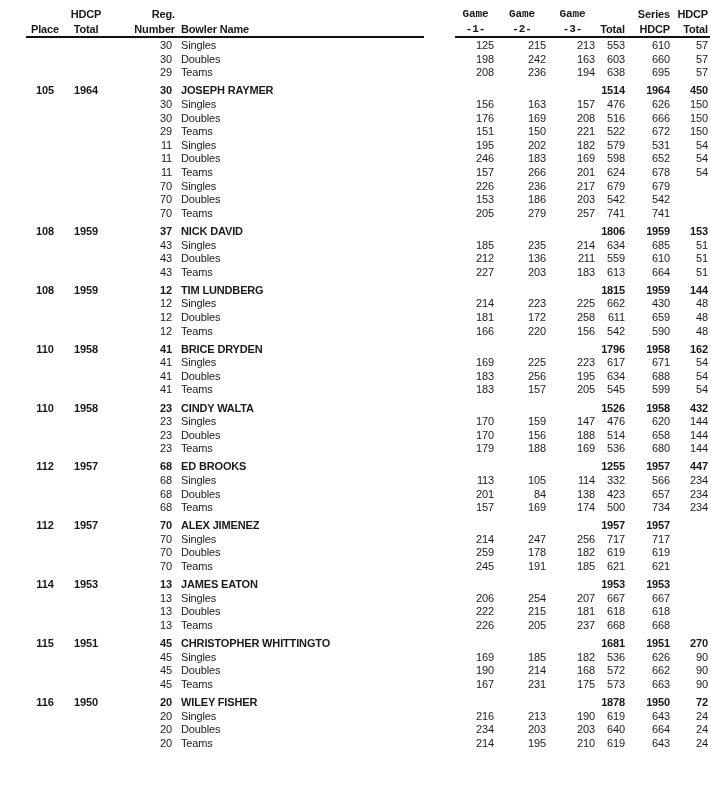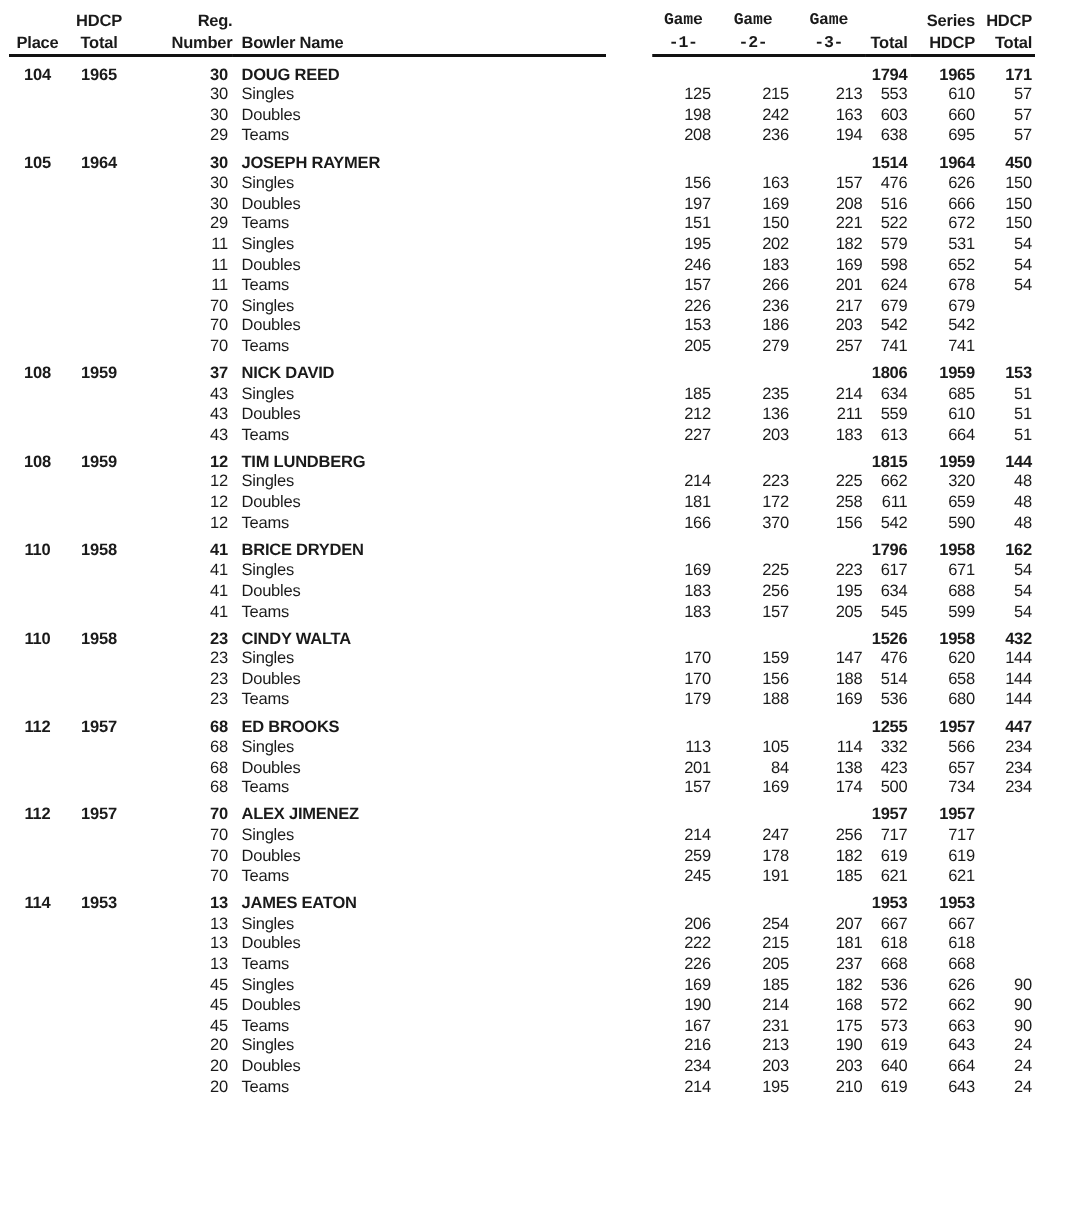--- a/index.html
+++ b/index.html
@@ -7,21 +7,21 @@
     width:711px; height:803px;
     background:#ffffff;
     overflow:hidden;
     font-family:"Liberation Sans", sans-serif;
     color:#1a1a1a;
   }
   table.standings {
     border-collapse:collapse;
     table-layout:fixed;
     width:684px;
-    margin:7px 0 0 6px;
+    margin:7px 0 0 26px;
   }
   td, th {
     font-family:"Liberation Sans", sans-serif;
     font-size:11px;
     color:#1a1a1a;
     padding:0;
     height:13.6px;
     white-space:nowrap;
     overflow:visible;
     letter-spacing:-0.15px;
@@ -81,33 +81,20 @@
         <th class="no-line"></th>
         <th class="c-numh-c">-1-</th>
         <th class="c-numh-c">-2-</th>
         <th class="c-numh-c">-3-</th>
         <th class="c-num">Total</th>
         <th class="c-num">HDCP</th>
         <th class="c-num">Total</th>
       </tr>
     </thead>
   <tbody>
-        <tr class="row-name">
-          <td class="c-place bold">104</td>
-          <td class="c-hdcp bold">1965</td>
-          <td class="c-reg bold">30</td>
-          <td class="c-name bold">DOUG REED</td>
-          <td></td>
-          <td class="c-num"></td>
-          <td class="c-num"></td>
-          <td class="c-num"></td>
-          <td class="c-num bold">1794</td>
-          <td class="c-num bold">1965</td>
-          <td class="c-num bold">171</td>
-        </tr>
         <tr>
           <td class="c-place"></td>
           <td class="c-hdcp"></td>
           <td class="c-reg">30</td>
           <td class="c-name">Singles</td>
           <td></td>
           <td class="c-num">125</td>
           <td class="c-num">215</td>
           <td class="c-num">213</td>
           <td class="c-num">553</td>
@@ -167,21 +154,21 @@
           <td class="c-num">476</td>
           <td class="c-num">626</td>
           <td class="c-num">150</td>
         </tr>
         <tr>
           <td class="c-place"></td>
           <td class="c-hdcp"></td>
           <td class="c-reg">30</td>
           <td class="c-name">Doubles</td>
           <td></td>
-          <td class="c-num">197</td>
+          <td class="c-num">176</td>
           <td class="c-num">169</td>
           <td class="c-num">208</td>
           <td class="c-num">516</td>
           <td class="c-num">666</td>
           <td class="c-num">150</td>
         </tr>
         <tr>
           <td class="c-place"></td>
           <td class="c-hdcp"></td>
           <td class="c-reg">29</td>
@@ -348,21 +335,21 @@
         <tr>
           <td class="c-place"></td>
           <td class="c-hdcp"></td>
           <td class="c-reg">12</td>
           <td class="c-name">Singles</td>
           <td></td>
           <td class="c-num">214</td>
           <td class="c-num">223</td>
           <td class="c-num">225</td>
           <td class="c-num">662</td>
-          <td class="c-num">320</td>
+          <td class="c-num">430</td>
           <td class="c-num">48</td>
         </tr>
         <tr>
           <td class="c-place"></td>
           <td class="c-hdcp"></td>
           <td class="c-reg">12</td>
           <td class="c-name">Doubles</td>
           <td></td>
           <td class="c-num">181</td>
           <td class="c-num">172</td>
@@ -371,21 +358,21 @@
           <td class="c-num">659</td>
           <td class="c-num">48</td>
         </tr>
         <tr>
           <td class="c-place"></td>
           <td class="c-hdcp"></td>
           <td class="c-reg">12</td>
           <td class="c-name">Teams</td>
           <td></td>
           <td class="c-num">166</td>
-          <td class="c-num">370</td>
+          <td class="c-num">220</td>
           <td class="c-num">156</td>
           <td class="c-num">542</td>
           <td class="c-num">590</td>
           <td class="c-num">48</td>
         </tr>
       </tbody>
       <tbody>
         <tr class="row-name">
           <td class="c-place bold">110</td>
           <td class="c-hdcp bold">1958</td>
@@ -649,20 +636,33 @@
           <td></td>
           <td class="c-num">226</td>
           <td class="c-num">205</td>
           <td class="c-num">237</td>
           <td class="c-num">668</td>
           <td class="c-num">668</td>
           <td class="c-num"></td>
         </tr>
       </tbody>
       <tbody>
+        <tr class="row-name">
+          <td class="c-place bold">115</td>
+          <td class="c-hdcp bold">1951</td>
+          <td class="c-reg bold">45</td>
+          <td class="c-name bold">CHRISTOPHER WHITTINGTO</td>
+          <td></td>
+          <td class="c-num"></td>
+          <td class="c-num"></td>
+          <td class="c-num"></td>
+          <td class="c-num bold">1681</td>
+          <td class="c-num bold">1951</td>
+          <td class="c-num bold">270</td>
+        </tr>
         <tr>
           <td class="c-place"></td>
           <td class="c-hdcp"></td>
           <td class="c-reg">45</td>
           <td class="c-name">Singles</td>
           <td></td>
           <td class="c-num">169</td>
           <td class="c-num">185</td>
           <td class="c-num">182</td>
           <td class="c-num">536</td>
@@ -690,20 +690,33 @@
           <td></td>
           <td class="c-num">167</td>
           <td class="c-num">231</td>
           <td class="c-num">175</td>
           <td class="c-num">573</td>
           <td class="c-num">663</td>
           <td class="c-num">90</td>
         </tr>
       </tbody>
       <tbody>
+        <tr class="row-name">
+          <td class="c-place bold">116</td>
+          <td class="c-hdcp bold">1950</td>
+          <td class="c-reg bold">20</td>
+          <td class="c-name bold">WILEY FISHER</td>
+          <td></td>
+          <td class="c-num"></td>
+          <td class="c-num"></td>
+          <td class="c-num"></td>
+          <td class="c-num bold">1878</td>
+          <td class="c-num bold">1950</td>
+          <td class="c-num bold">72</td>
+        </tr>
         <tr>
           <td class="c-place"></td>
           <td class="c-hdcp"></td>
           <td class="c-reg">20</td>
           <td class="c-name">Singles</td>
           <td></td>
           <td class="c-num">216</td>
           <td class="c-num">213</td>
           <td class="c-num">190</td>
           <td class="c-num">619</td>

